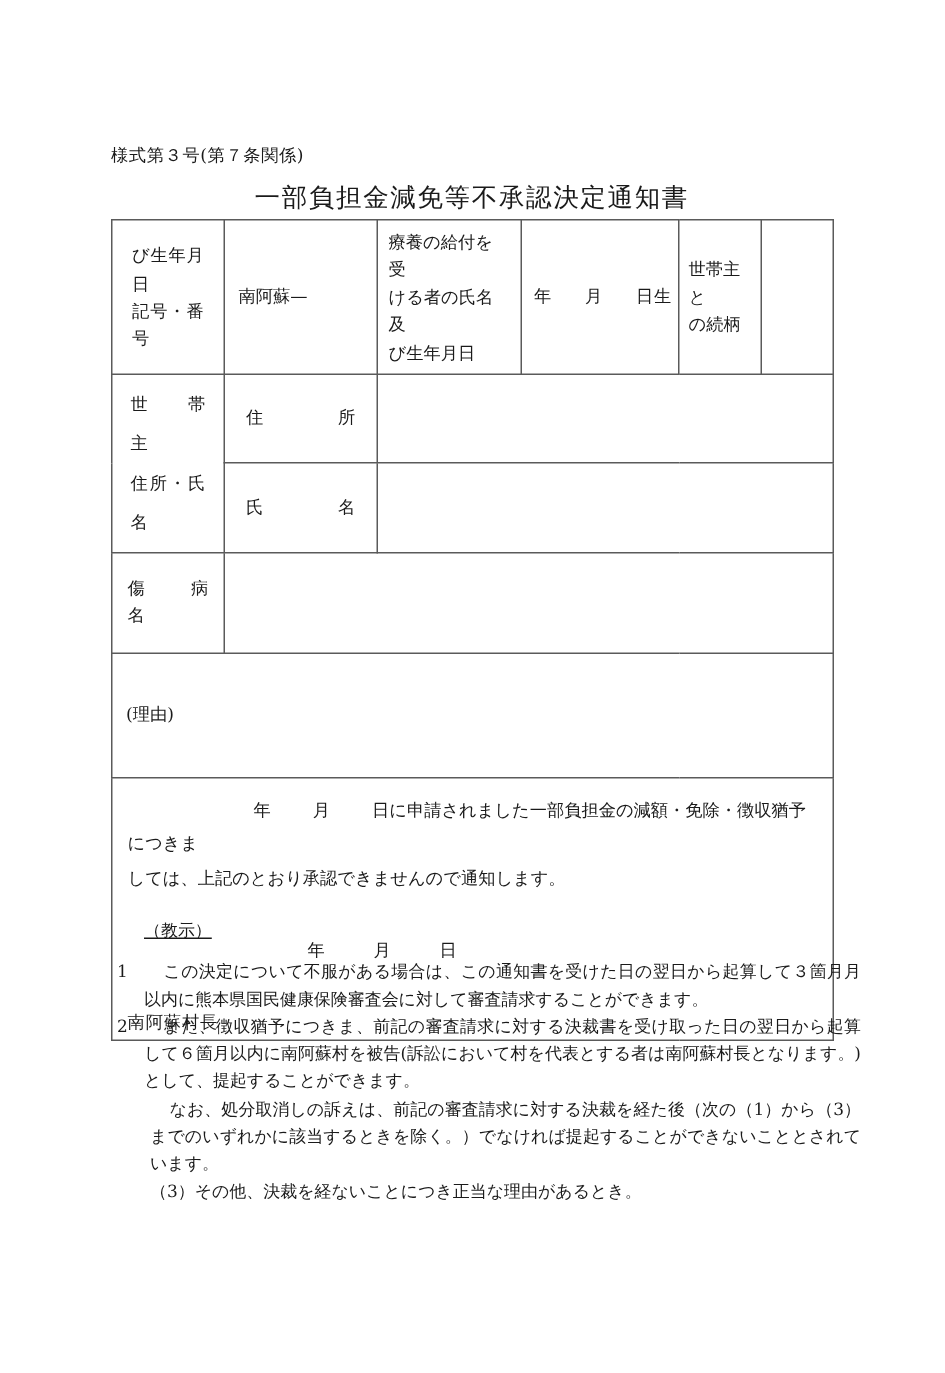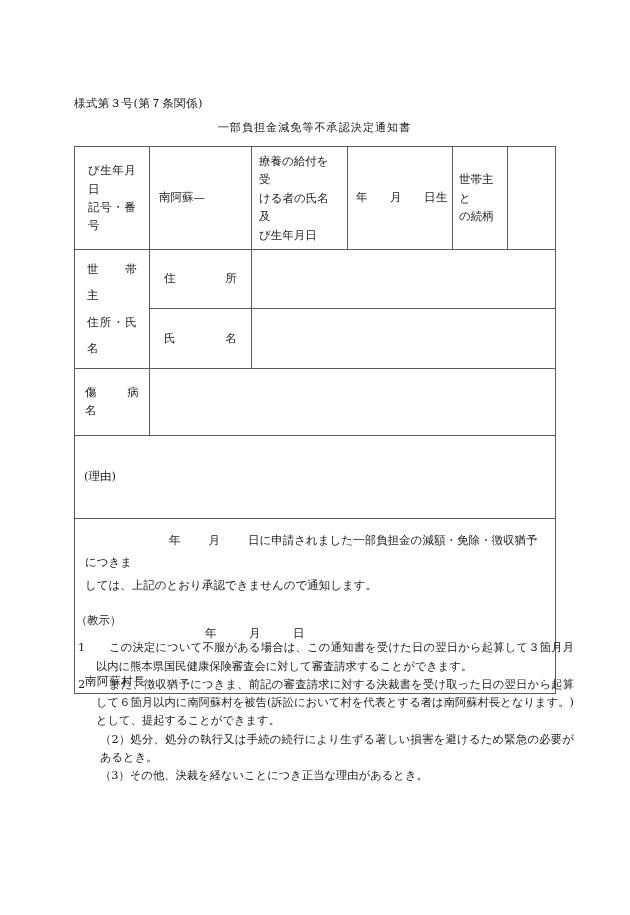--- a/index.html
+++ b/index.html
@@ -30,21 +30,21 @@
     font-size: 11.5px;
     letter-spacing: 0.4px;
     white-space: nowrap;
   }
   .doc-title {
     position: absolute;
     left: 74px;
     top: 120px;
     width: 481px;
     text-align: center;
-    font-size: 11px;
+    font-size: 17px;
     letter-spacing: 1.1px;
     white-space: nowrap;
   }
 
   
   .form-table {
     position: absolute;
     left: 74px;
     top: 146px;
     width: 481px;
@@ -118,22 +118,23 @@
   
   .instructions {
     position: absolute;
     left: 74px;
     top: 612px;
     width: 500px;
     font-size: 11.3px;
     line-height: 1.62;
   }
   .kyoji-head {
-    padding-left: 2px;
+    padding-left: 22px;
     margin-bottom: 9px;
+    text-decoration: underline;
   }
   .ins-item {
     display: flex;
     margin-bottom: 0px;
   }
   .ins-num {
     width: 22px;
     flex: 0 0 22px;
     padding-left: 4px;
     box-sizing: border-box;
@@ -272,18 +273,18 @@
     <div class="ins-item">
       <div class="ins-num">1</div>
       <div class="ins-text">この決定について不服がある場合は、この通知書を受けた日の翌日から起算して３箇月月以内に熊本県国民健康保険審査会に対して審査請求することができます。</div>
     </div>
 
     <div class="ins-item">
       <div class="ins-num">2</div>
       <div class="ins-text">また、徴収猶予につきま、前記の審査請求に対する決裁書を受け取った日の翌日から起算して６箇月以内に南阿蘇村を被告(訴訟において村を代表とする者は南阿蘇村長となります。)として、提起することができます。</div>
     </div>
 
-
-    <div class="ins-sub">（2）処分、処分の執行又は手続の続行により生ずる著しい損害を避けるため緊急の必要があるとき。</div>
+    <div class="ins-cont">なお、処分取消しの訴えは、前記の審査請求に対する決裁を経た後（次の（1）から（3）までのいずれかに該当するときを除く。）でなければ提起することができないこととされています。</div>
+
     <div class="ins-sub">（3）その他、決裁を経ないことにつき正当な理由があるとき。</div>
   </div>
 
 </div>
 
 </body></html>

